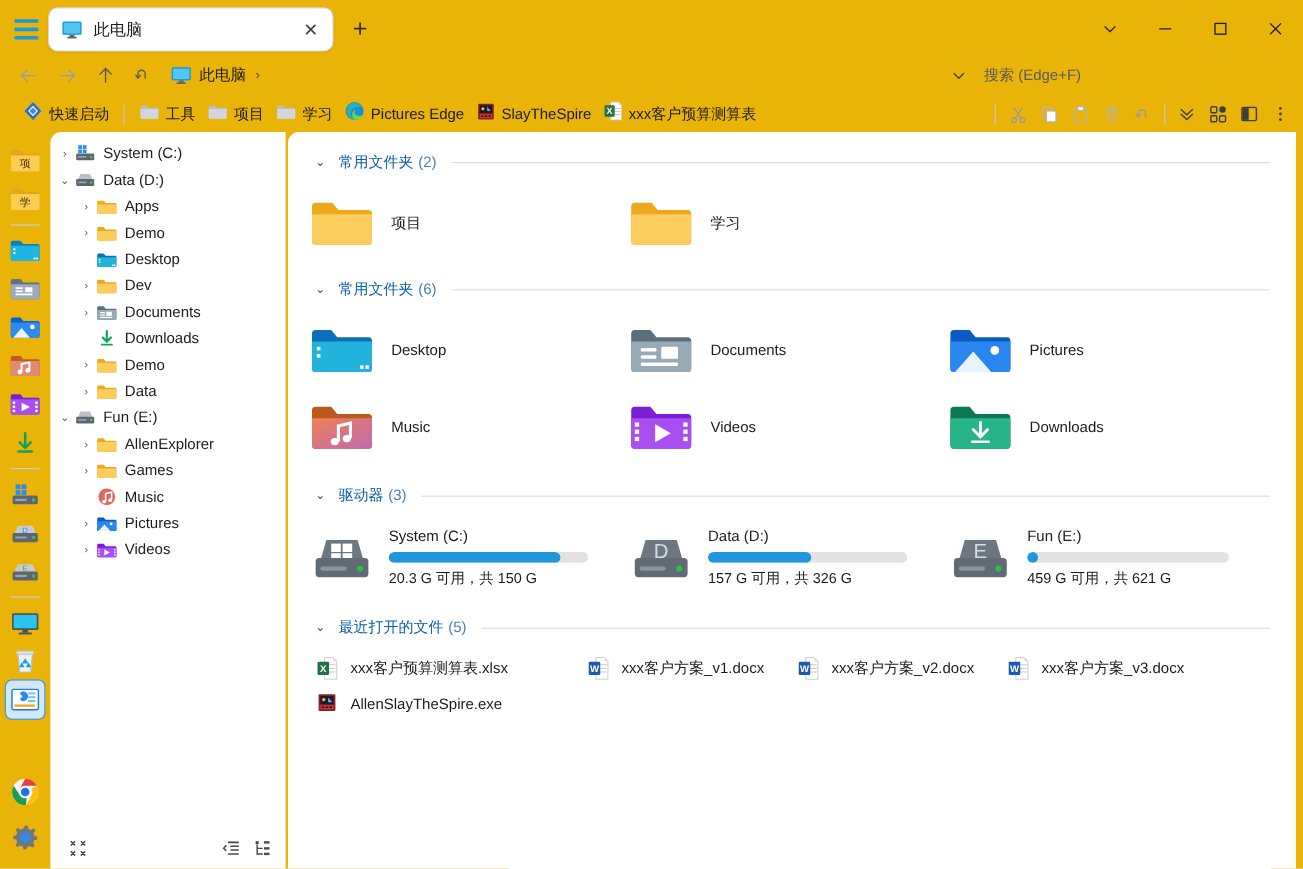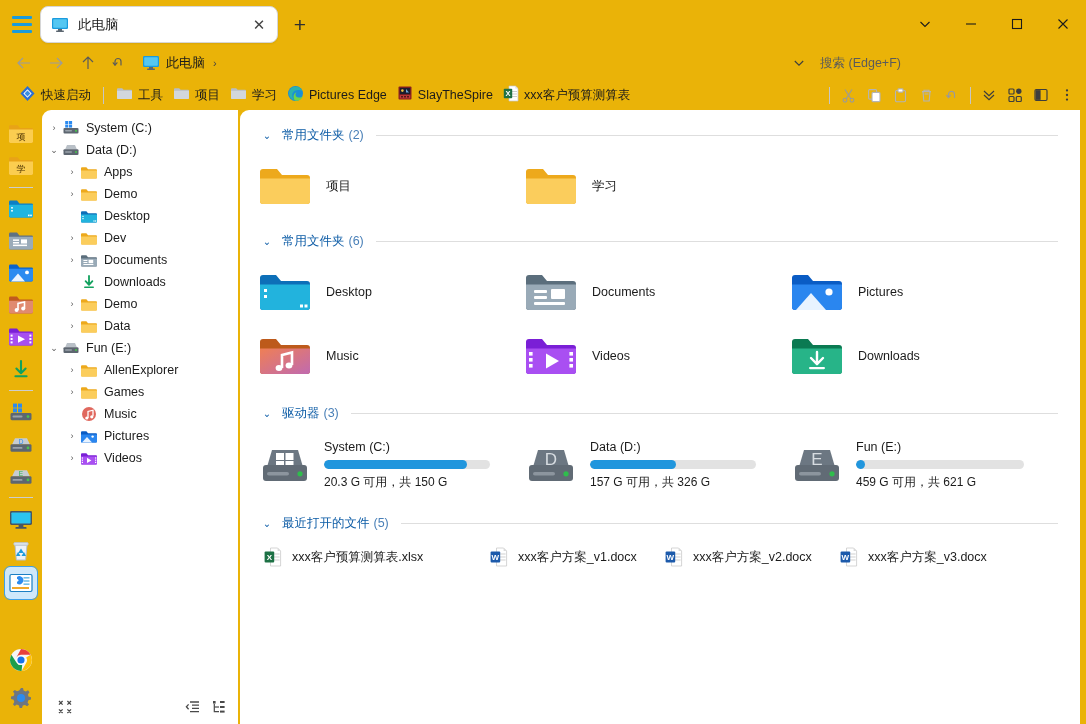--- a/index.html
+++ b/index.html
@@ -980,16 +980,31 @@
             <path d="M13.6 1 L16.6 4 H13.6 Z" fill="#dadada"></path>
             <line x1="8.4" y1="7" x2="15.6" y2="7" stroke="#bcbcbc" stroke-width="0.7"></line>
             <line x1="8.4" y1="10" x2="15.6" y2="10" stroke="#bcbcbc" stroke-width="0.7"></line>
             <line x1="8.4" y1="13" x2="15.6" y2="13" stroke="#bcbcbc" stroke-width="0.7"></line>
             <rect x="0.6" y="4.4" width="9.6" height="11" rx="1" fill="#1c5aab"></rect>
             <text x="5.4" y="12.6" font-size="8" fill="#fff" text-anchor="middle" font-weight="bold" font-family="Liberation Sans, sans-serif">W</text>
           </svg>
         </span>
         <span class="clabel">xxx客户方案_v3.docx</span>
       </div>
+      <div class="cell" style="width:226px">
+        <span class="ricon">
+          <svg width="17" height="17" viewBox="0 0 17 17">
+            <rect x="1.5" y="1.5" width="14" height="14" rx="1" fill="#8b2020"></rect>
+            <rect x="3" y="3" width="11" height="6.8" fill="#1c1c2e"></rect>
+            <circle cx="5.8" cy="6" r="1.4" fill="#f0c040"></circle>
+            <path d="M9.4 4.2 L13 8.2 L9.4 8.2 Z" fill="#6fa8dc"></path>
+            <rect x="3" y="10.8" width="11" height="3.4" fill="#c23b3b"></rect>
+            <rect x="4.2" y="11.8" width="2.2" height="1.3" fill="#3a1010"></rect>
+            <rect x="7.4" y="11.8" width="2.2" height="1.3" fill="#3a1010"></rect>
+            <rect x="10.6" y="11.8" width="2.2" height="1.3" fill="#3a1010"></rect>
+          </svg>
+        </span>
+        <span class="clabel">AllenSlayTheSpire.exe</span>
+      </div>
     </div>
 
   </div>
 </div>
 
 </body></html>

